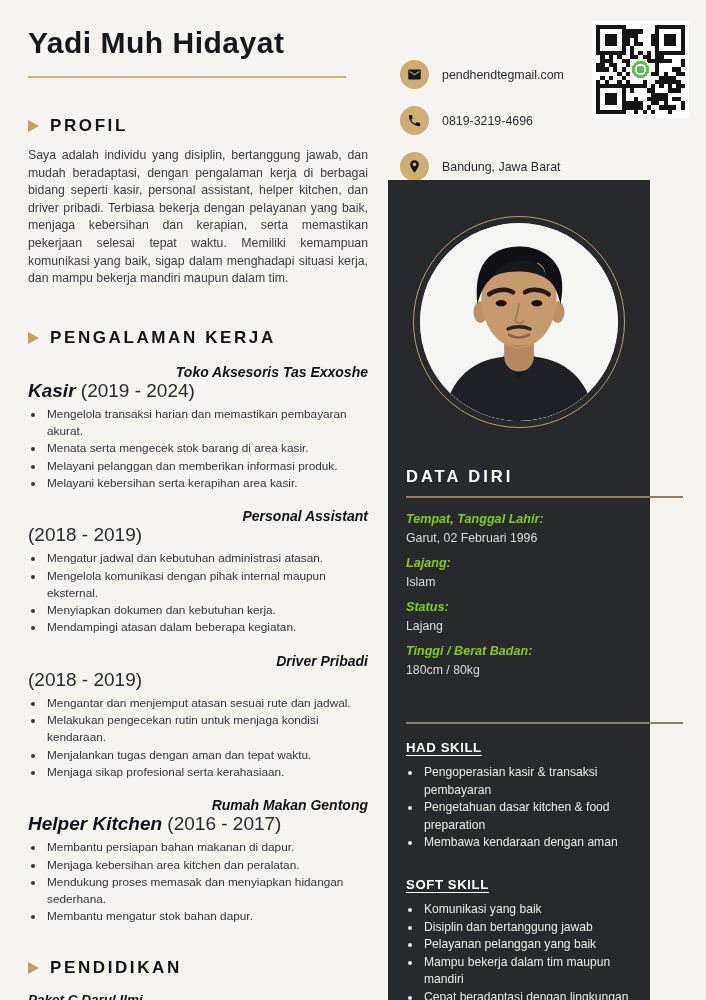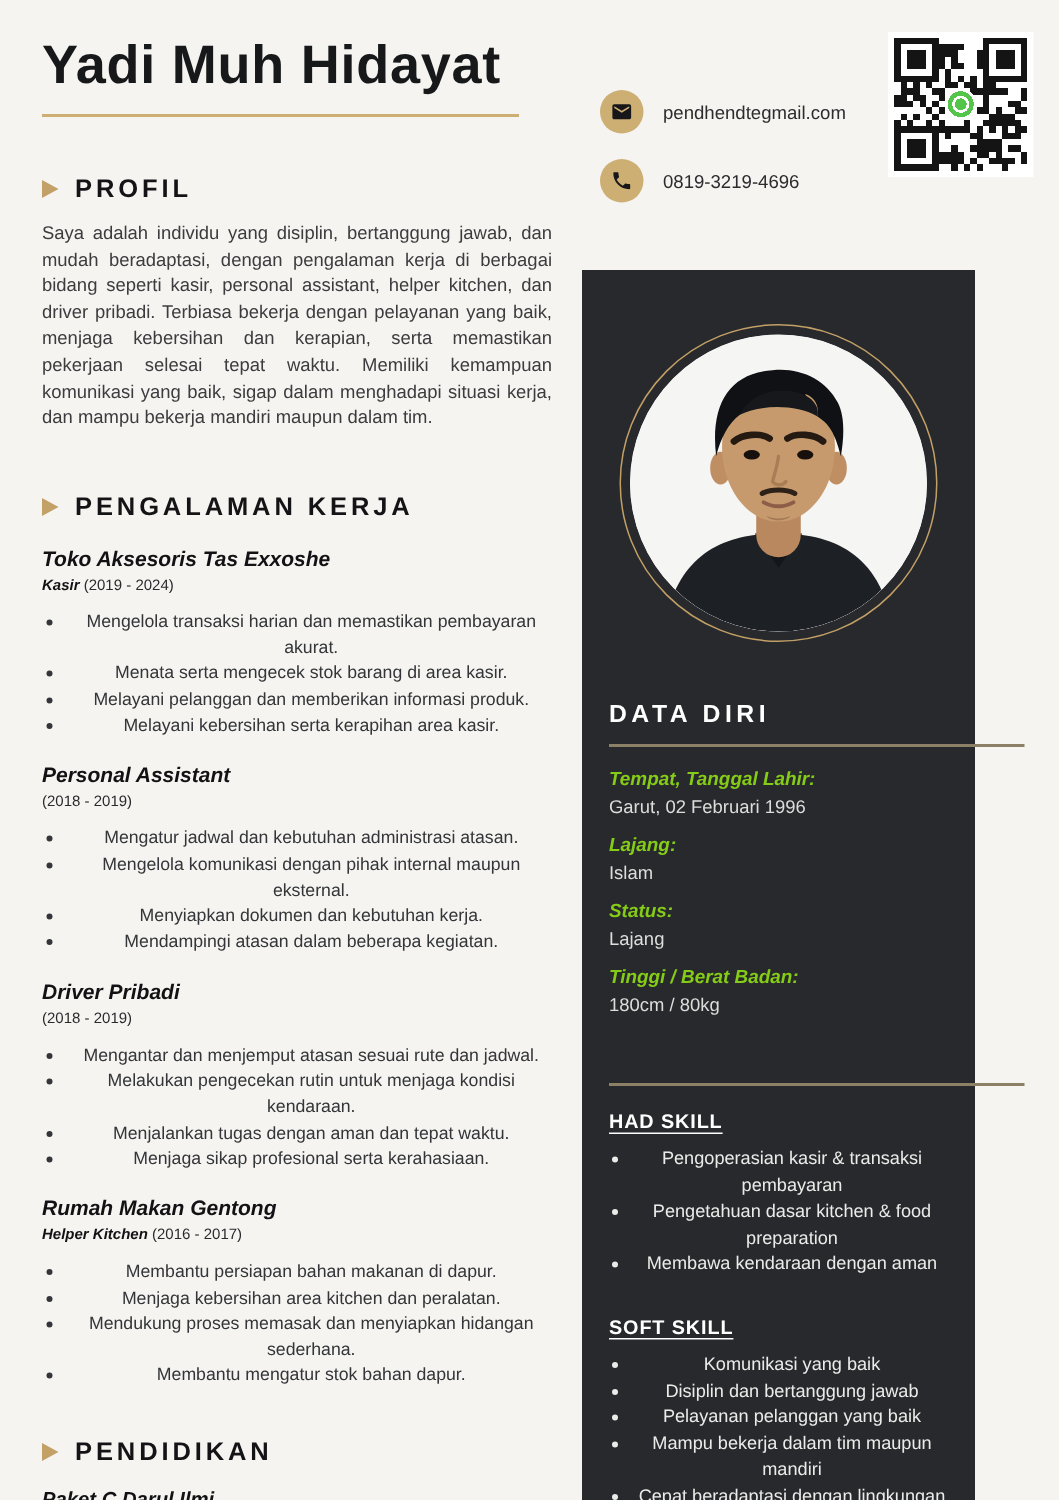--- a/index.html
+++ b/index.html
@@ -9,38 +9,38 @@
   *{margin:0;padding:0;box-sizing:border-box;}
   html,body{width:706px;height:1000px;}
   body{
     font-family:"Liberation Sans","DejaVu Sans",sans-serif;
     background:var(--page); position:relative; overflow:hidden; color:var(--ink);
   }
   .page{position:absolute;inset:0;background:var(--page);}
 
   
   .left-col{position:absolute;left:28px;top:24px;width:340px;}
-  h1.name{font-size:36px;font-weight:800;letter-spacing:.5px;color:#17181a;line-height:38px;}
+  h1.name{font-size:30px;font-weight:800;letter-spacing:.5px;color:#17181a;line-height:38px;}
   .name-rule{width:318px;height:2px;background:var(--gold-light);margin-top:14px;}
 
   .section-h{display:flex;align-items:center;gap:11px;font-weight:800;font-size:17px;
     letter-spacing:2.6px;color:#141416;text-align:right;}
   .tri{width:0;height:0;border-left:11px solid var(--gold);border-top:6.5px solid transparent;
     border-bottom:6.5px solid transparent;flex:0 0 auto;}
 
   .sec-profil{margin-top:38px;}
   .profil-body{margin-top:11px;font-size:12.3px;line-height:17.6px;text-align:justify;color:#3c3c3f;}
 
   .sec-pengalaman{margin-top:40px;}
   .job{margin-top:15px;}
-  .job-line1{font-size:14px;font-weight:700;font-style:italic;color:#121214;line-height:18px;}
-  .job-line2{font-size:10px;color:#2a2a2c;line-height:19px;}
+  .job-line1{font-size:14px;font-weight:700;font-style:italic;color:#121214;line-height:18px;text-align:right;}
+  .job-line2{font-size:19px;color:#2a2a2c;line-height:19px;}
   .job-line2 em{font-weight:700;font-style:italic;color:#121214;}
   ul.bullets{margin:6px 0 0 0;padding-left:17px;list-style:disc;}
-  ul.bullets li{font-size:11.8px;line-height:17.3px;color:#333538;padding-left:2px;text-align:center;}
+  ul.bullets li{font-size:11.8px;line-height:17.3px;color:#333538;padding-left:2px;}
 
   .sec-pendidikan{margin-top:32px;}
   .edu{margin-top:13px;}
   .edu:first-of-type{margin-top:14px;}
   .edu-school{font-size:13.5px;font-weight:700;font-style:italic;color:#121214;line-height:18px;}
 
   
   .contact{position:absolute;left:400px;top:36px;display:flex;flex-direction:column;gap:17px;margin-top:24px;}
   .c-row{display:flex;align-items:center;gap:13px;}
   .c-ic{width:29px;height:29px;border-radius:50%;background:var(--gold-light);
@@ -165,20 +165,28 @@
       </span>
       <span class="c-tx">pendhendtegmail.com</span>
     </div>
     <div class="c-row">
       <span class="c-ic">
         <svg viewBox="0 0 24 24">
             <path d="M6.62 10.79c1.44 2.83 3.76 5.15 6.59 6.59l2.2-2.2c.27-.27.67-.36 1.02-.24 1.12.37 2.33.57 3.57.57.55 0 1 .45 1 1V20c0 .55-.45 1-1 1-9.39 0-17-7.61-17-17 0-.55.45-1 1-1h3.5c.55 0 1 .45 1 1 0 1.25.2 2.45.57 3.57.11.35.03.74-.25 1.02l-2.2 2.2z"></path>
           </svg>
       </span>
       <span class="c-tx">0819-3219-4696</span>
+    </div>
+    <div class="c-row">
+      <span class="c-ic">
+        <svg viewBox="0 0 24 24">
+            <path d="M12 2C8.13 2 5 5.13 5 8.5 5 13.75 12 22 12 22s7-8.25 7-13.5C19 5.13 15.87 2 12 2zm0 9.5a3 3 0 1 1 0-6 3 3 0 0 1 0 6z"></path>
+          </svg>
+      </span>
+      <span class="c-tx">Bandung, Jawa Barat</span>
     </div>
   </div>
 
   <div class="qr">
     <svg id="qrsvg" shape-rendering="crispEdges" viewBox="0 0 23 23">
         <rect x="0" y="0" width="23" height="23" fill="#ffffff"></rect>
         <rect x="1" y="1" width="1" height="1" fill="#141414"></rect>
         <rect x="2" y="1" width="1" height="1" fill="#141414"></rect>
         <rect x="3" y="1" width="1" height="1" fill="#141414"></rect>
         <rect x="4" y="1" width="1" height="1" fill="#141414"></rect>

